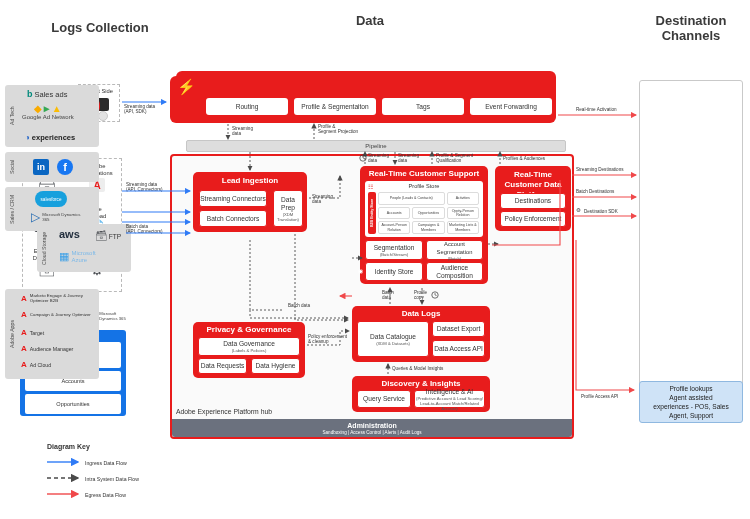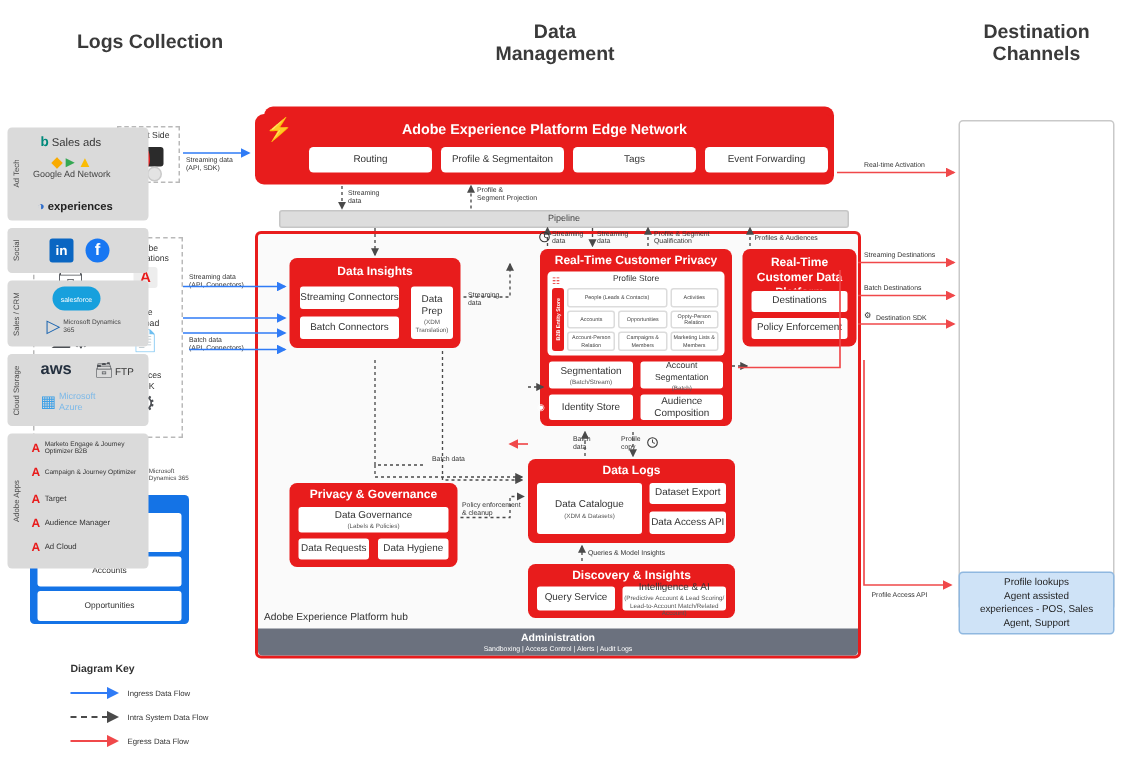--- a/index.html
+++ b/index.html
@@ -146,21 +146,20 @@
   .keylbl { font-size:5.2px; color:#333; }
 
   svg.ov { position:absolute; left:0; top:0; width:750px; height:519px; pointer-events:none; }
 </style>
 </head>
 <body>
 
 <div class="abs colhead" style="left:30px;top:20px;width:140px;">Logs Collection</div>
 <div class="abs colhead" style="left:300px;top:13px;width:140px;">
   <div>Data</div>
-  <div>Management</div>
 </div>
 <div class="abs colhead" style="left:621px;top:13px;width:140px;">
   <div>Destination</div>
   <div>Channels</div>
 </div>
 
 <div class="abs" style="left:24px;top:88px;width:50px;">
   <div class="srclbl">Server Side</div>
   <div style="display:flex;gap:2px;justify-content:center;margin-top:3px;">
     <div style="width:11px;height:26px;background:#4d5055;border-radius:1px;"></div>
@@ -245,54 +244,53 @@
     <span>Accounts</span>
   </div>
   <div class="bcard" style="height:20px;">
     <span>Opportunities</span>
   </div>
 </div>
 
 <div class="abs" id="edge-shadow"></div>
 <div class="abs" id="edge-net">
   <div id="edge-bolt">⚡</div>
-  <div id="edge-title">Adobe Experience Platform Edge Network</div>
   <div class="edge-pill" style="left:36px;width:82px;">Routing</div>
   <div class="edge-pill" style="left:124px;width:82px;">Profile &amp; Segmentaiton</div>
   <div class="edge-pill" style="left:212px;width:82px;">Tags</div>
   <div class="edge-pill" style="left:300px;width:82px;">Event Forwarding</div>
 </div>
 
 <div class="abs" id="pipeline">
   <span>Pipeline</span>
 </div>
 
 <div class="abs" id="hub"></div>
 <div class="abs" id="hub-label">Adobe Experience Platform hub</div>
 <div class="abs" id="admin">
   <div class="at">Administration</div>
   <div class="as">Sandboxing  |  Access Control  |  Alerts  |  Audit Logs</div>
 </div>
 
 <div class="abs redbox" style="left:193px;top:172px;width:114px;height:60px;padding-top:4px;">
-  <div class="rtitle">Data Insights</div>
+  <div class="rtitle">Lead Ingestion</div>
   <div style="position:absolute;left:6px;top:18px;width:68px;height:17px;" class="wbox">
     <span class="lbl">Streaming Connectors</span>
   </div>
   <div style="position:absolute;left:6px;top:38px;width:68px;height:17px;" class="wbox">
     <span class="lbl">Batch Connectors</span>
   </div>
   <div style="position:absolute;left:80px;top:18px;width:30px;height:37px;" class="wbox">
     <span class="lbl">Data Prep</span>
     <span class="sub">(XDM Translation)</span>
   </div>
 </div>
 
 <div class="abs redbox" style="left:360px;top:166px;width:128px;height:118px;padding-top:3px;">
-  <div class="rtitle">Real-Time Customer Privacy</div>
+  <div class="rtitle">Real-Time Customer Support</div>
 
   <div style="position:absolute;left:5px;top:15px;width:118px;height:56px;background:#fff;border-radius:3px;">
     <div style="position:absolute;left:3px;top:2px;font-size:6px;color:#e81c1c;">☷</div>
     <div style="text-align:center;font-size:5.6px;color:#333;padding-top:2px;">Profile Store</div>
     <div class="vbar" style="position:absolute;left:3px;top:11px;width:8px;height:42px;">
       <span>B2B Entity Store</span>
     </div>
     <div style="position:absolute;left:13px;top:11px;width:101px;height:42px;display:grid;grid-template-columns:1fr 1fr 1fr;grid-template-rows:1fr 1fr 1fr;gap:2px;">
       <div class="ps-card" style="grid-column:1 / span 2;">People (Leads &amp; Contacts)</div>
       <div class="ps-card">Activities</div>
@@ -404,21 +402,21 @@
   <div class="dest-cat">Sales / CRM</div>
   <div style="position:absolute;left:30px;top:4px;width:32px;height:16px;background:#17a0dd;border-radius:8px;color:#fff;font-size:4.6px;display:flex;align-items:center;justify-content:center;">
     <span>salesforce</span>
   </div>
   <div style="position:absolute;left:26px;top:24px;display:flex;align-items:center;gap:2px;">
     <span style="color:#1d66b0;font-size:12px;line-height:12px;">▷</span>
     <span style="font-size:4.4px;line-height:5.4px;color:#444;max-width:40px;">Microsoft Dynamics 365</span>
   </div>
 </div>
 
-<div class="dest-group" style="top:236px;height:48px;">
+<div class="dest-group" style="top:224px;height:48px;margin-left:32px;">
   <div class="dest-cat">Cloud Storage</div>
   <div style="position:absolute;left:22px;top:5px;font-size:11px;font-weight:bold;color:#232f3e;line-height:11px;"><span>aws</span></div>
   <div style="position:absolute;left:58px;top:7px;display:flex;align-items:center;gap:1px;">
     <span style="font-size:10px;color:#4d5055;line-height:10px;">🗃</span>
     <span style="font-size:6.6px;color:#333;">FTP</span>
   </div>
   <div style="position:absolute;left:22px;top:26px;display:flex;align-items:center;gap:2px;">
     <span style="color:#3ca0e7;font-size:11px;line-height:11px;">▦</span>
     <span style="font-size:6px;color:#7db9e8;line-height:6.6px;max-width:40px;">Microsoft Azure</span>
   </div>

